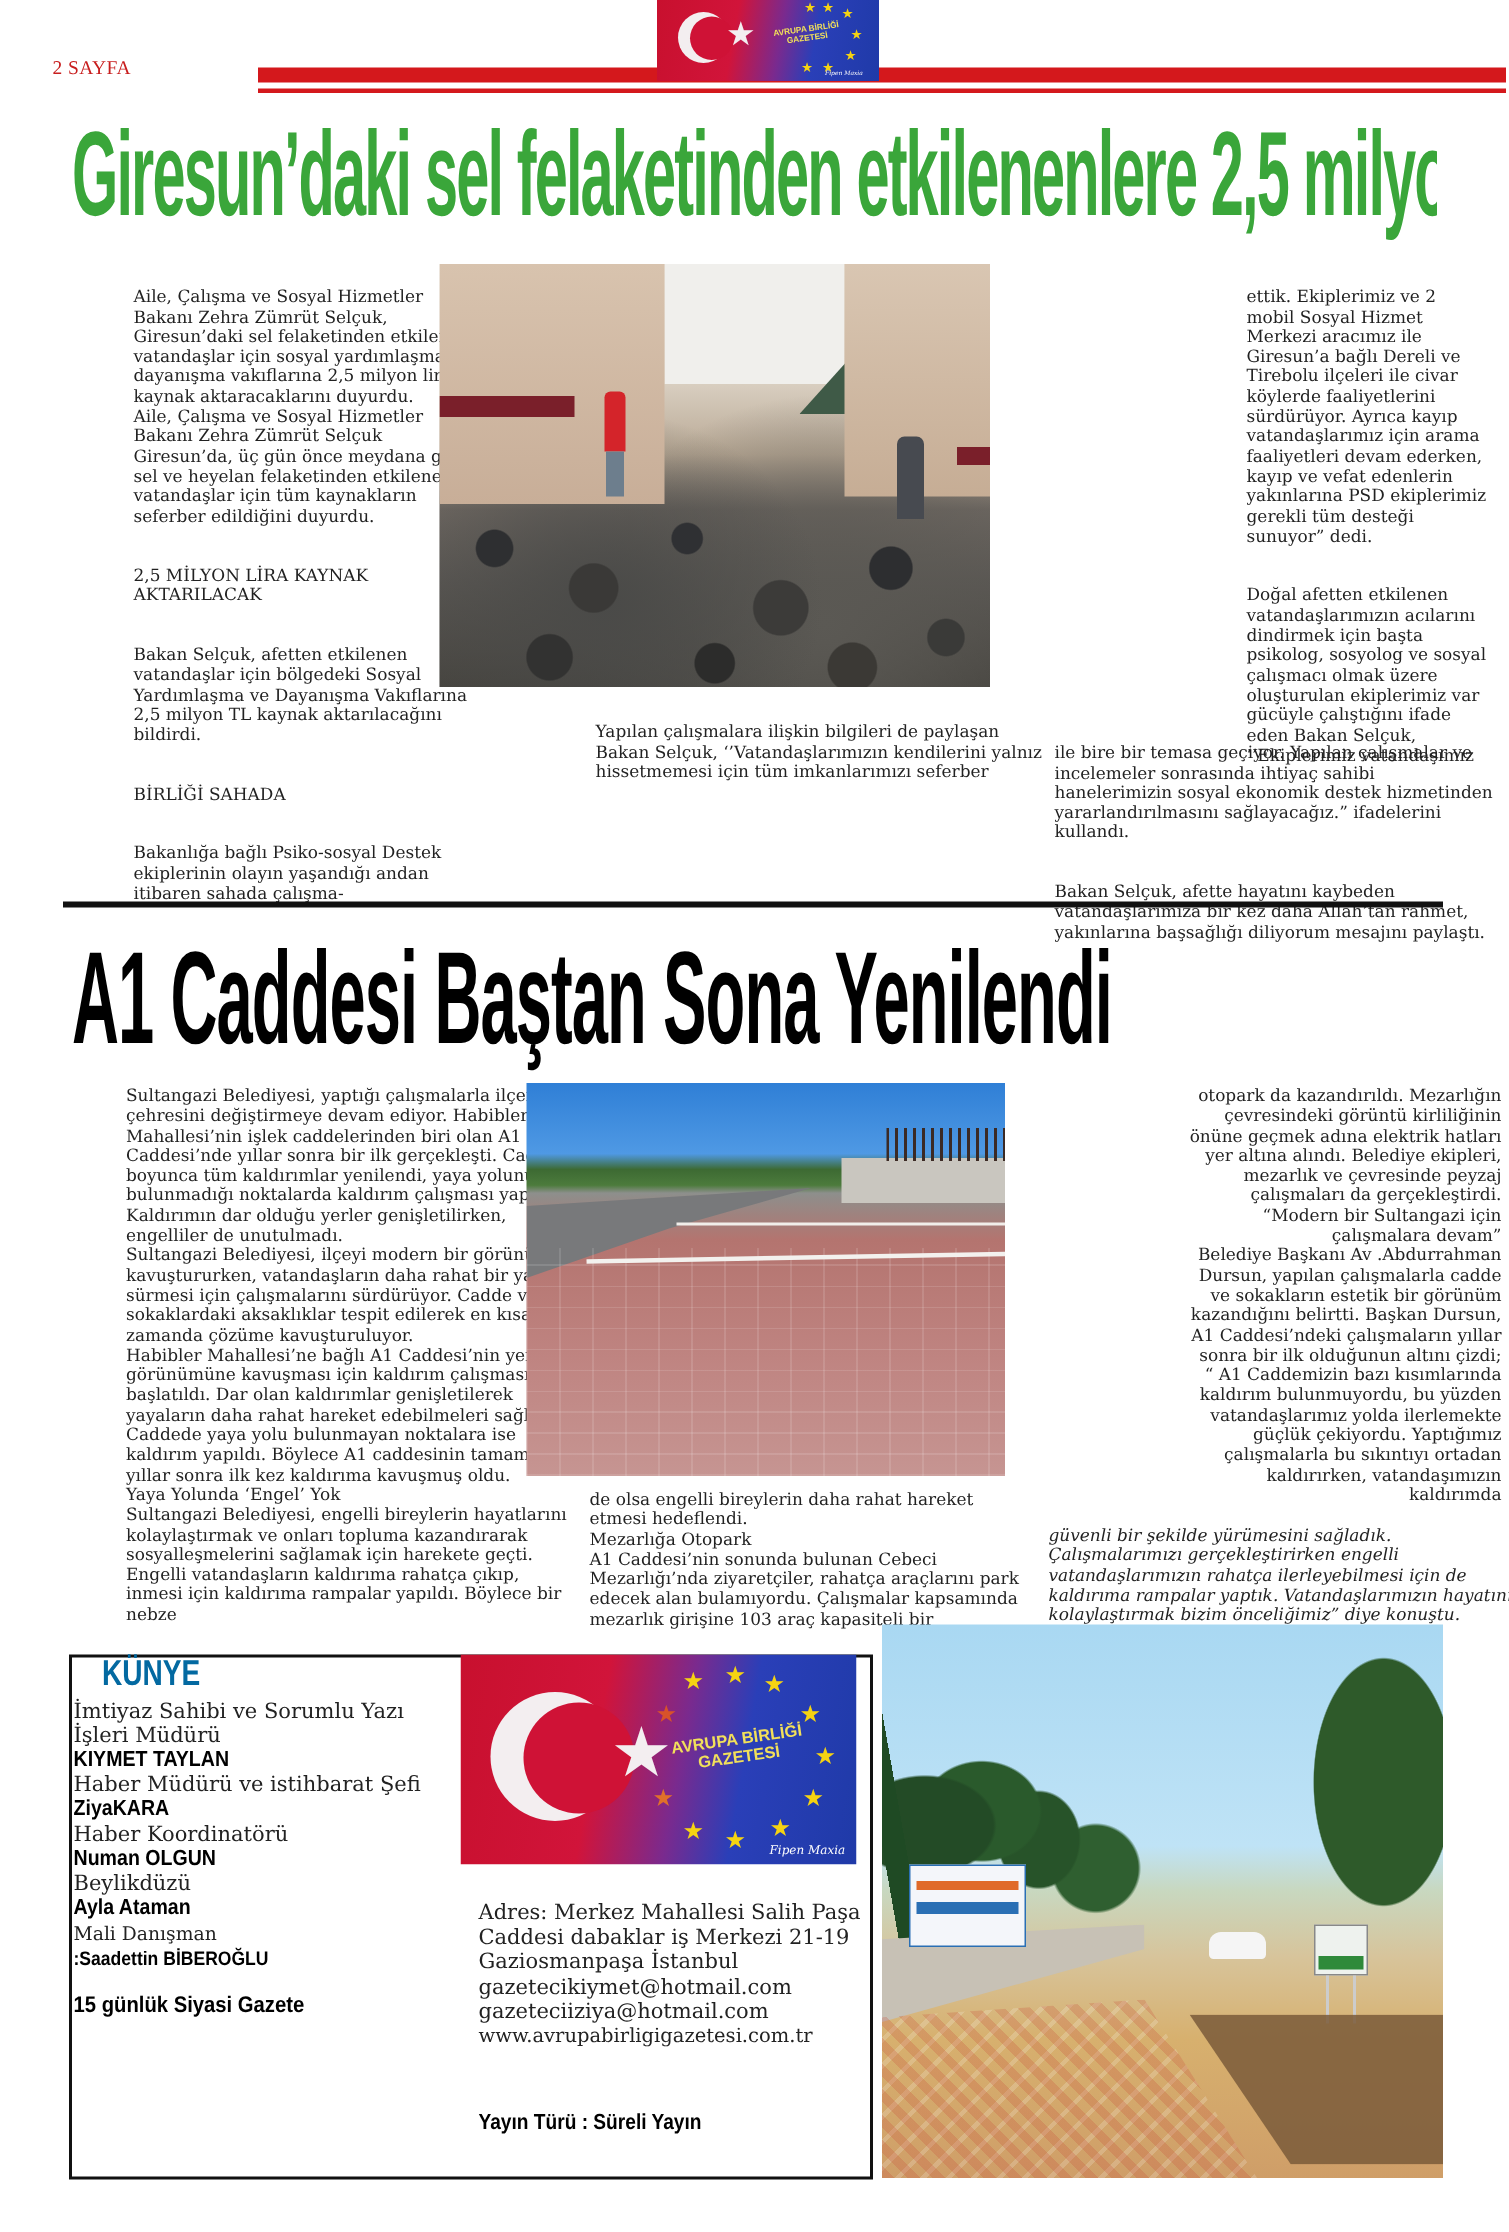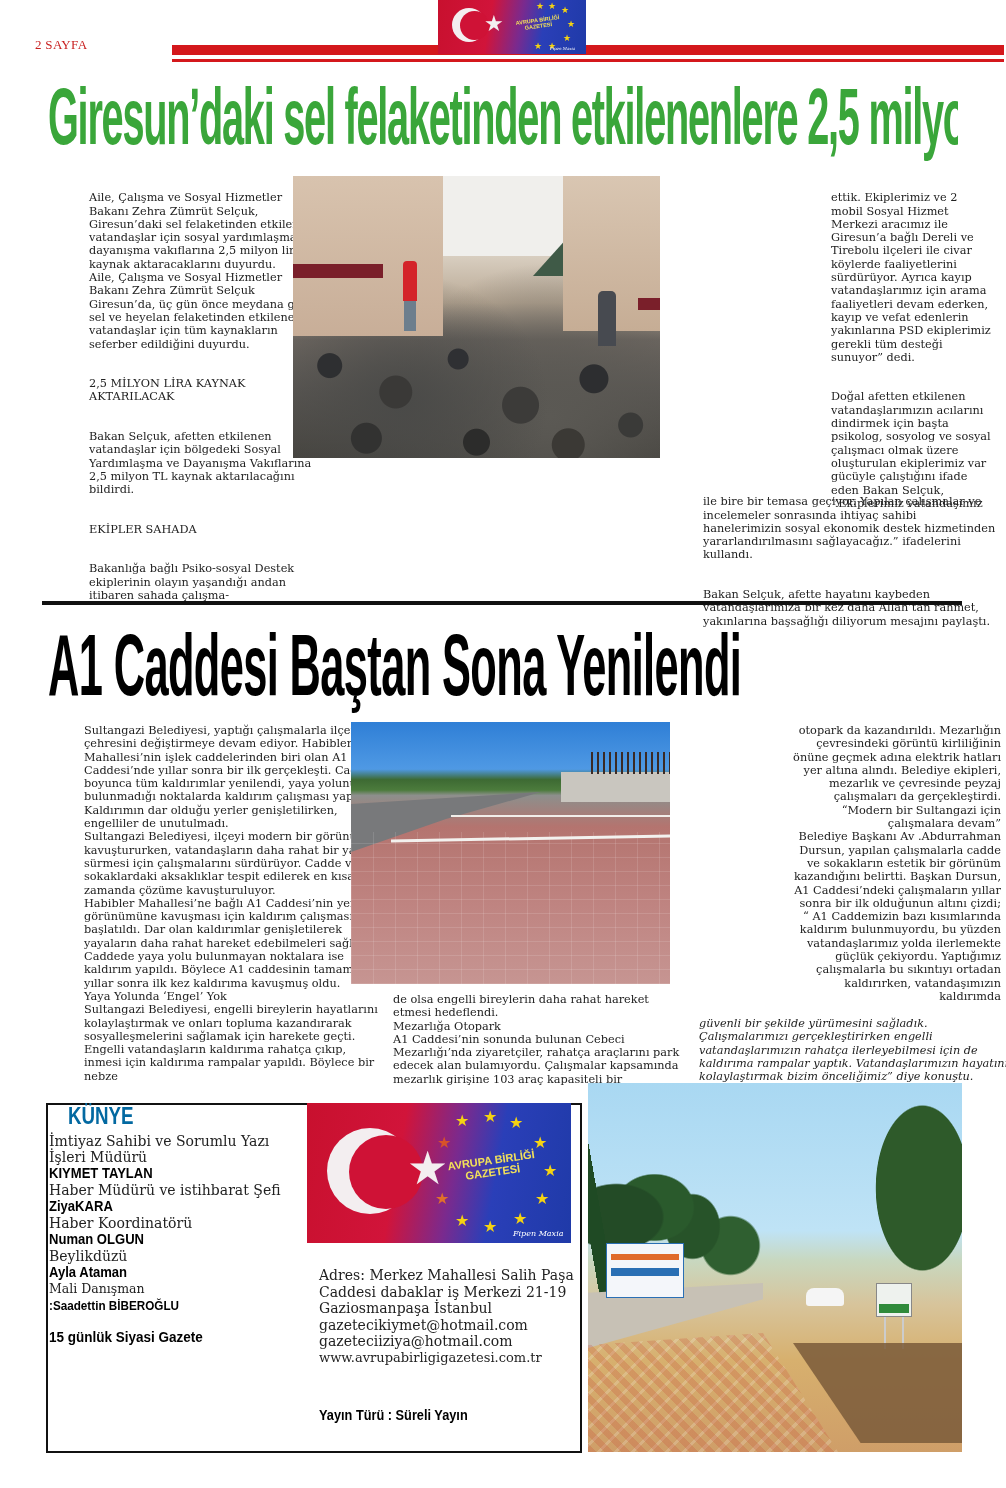--- a/index.html
+++ b/index.html
@@ -148,38 +148,39 @@
   </div>
 </div>
 
 <div class="abs headline-green"><span>Giresun’daki sel felaketinden etkilenenlere 2,5 milyon TL kaynak</span></div>
 
 <div class="abs txt" style="left:53px;top:178px;width:230px;">
   <p>Aile, Çalışma ve Sosyal Hizmetler Bakanı Zehra Zümrüt Selçuk, Giresun’daki sel felaketinden etkilenen vatandaşlar için sosyal yardımlaşma ve dayanışma vakıflarına 2,5 milyon lira kaynak aktaracaklarını duyurdu.
 Aile, Çalışma ve Sosyal Hizmetler Bakanı Zehra Zümrüt Selçuk Giresun’da, üç gün önce meydana gelen sel ve heyelan felaketinden etkilenen vatandaşlar için tüm kaynakların seferber edildiğini duyurdu.</p>
   <p>2,5 MİLYON LİRA KAYNAK AKTARILACAK</p>
   <p>Bakan Selçuk, afetten etkilenen vatandaşlar için bölgedeki Sosyal Yardımlaşma ve Dayanışma Vakıflarına 2,5 milyon TL kaynak aktarılacağını bildirdi.</p>
-  <p>EKİPLER SAHADA</p>
+  <p>BİRLİĞİ SAHADA</p>
   <p class="tight">Bakanlığa bağlı Psiko-sosyal Destek ekiplerinin olayın yaşandığı andan itibaren sahada çalışma-</p>
 </div>
 
 <div class="abs photo photo-flood">
   <div class="flood-sky"></div>
   <div class="flood-mtn"></div>
   <div class="flood-bldg-l"></div>
   <div class="flood-bldg-r"></div>
   <div class="flood-awning-l"></div>
   <div class="flood-awning-r"></div>
   <div class="flood-person"></div>
   <div class="flood-person-legs"></div>
   <div class="flood-man"></div>
   <div class="flood-rocks"></div>
 </div>
 
 <div class="abs txt" style="left:361px;top:468px;width:300px;">
+  <p class="tight">Yapılan çalışmalara ilişkin bilgileri de paylaşan Bakan Selçuk, ‘’Vatandaşlarımızın kendilerini yalnız hissetmemesi için tüm imkanlarımızı seferber</p>
 </div>
 
 <div class="abs txt" style="left:795px;top:178px;width:160px;">
   <p>ettik. Ekiplerimiz ve 2 mobil Sosyal Hizmet Merkezi aracımız ile Giresun’a bağlı Dereli ve Tirebolu ilçeleri ile civar köylerde faaliyetlerini sürdürüyor. Ayrıca kayıp vatandaşlarımız için arama faaliyetleri devam ederken, kayıp ve vefat edenlerin yakınlarına PSD ekiplerimiz gerekli tüm desteği sunuyor” dedi.</p>
   <p class="tight">Doğal afetten etkilenen vatandaşlarımızın acılarını dindirmek için başta psikolog, sosyolog ve sosyal çalışmacı olmak üzere oluşturulan ekiplerimiz var gücüyle çalıştığını ifade eden Bakan Selçuk, ‘’Ekiplerimiz vatandaşımız</p>
 </div>
 
 <div class="abs txt" style="left:667px;top:482px;width:295px;">
   <p>ile bire bir temasa geçiyor. Yapılan çalışmalar ve incelemeler sonrasında ihtiyaç sahibi hanelerimizin sosyal ekonomik destek hizmetinden yararlandırılmasını sağlayacağız.” ifadelerini kullandı.</p>
   <p class="tight">Bakan Selçuk, afette hayatını kaybeden vatandaşlarımıza bir kez daha Allah’tan rahmet, yakınlarına başsağlığı diliyorum mesajını paylaştı.</p>

